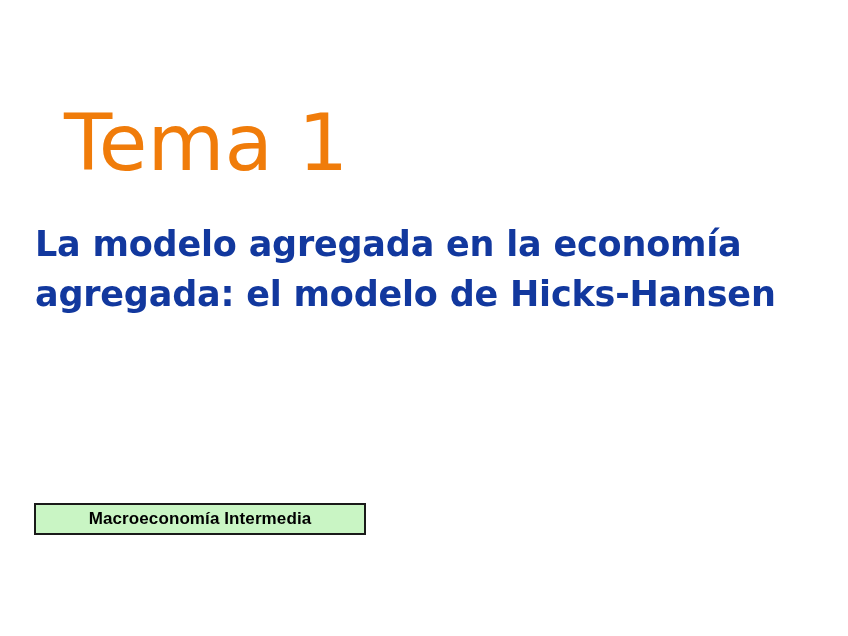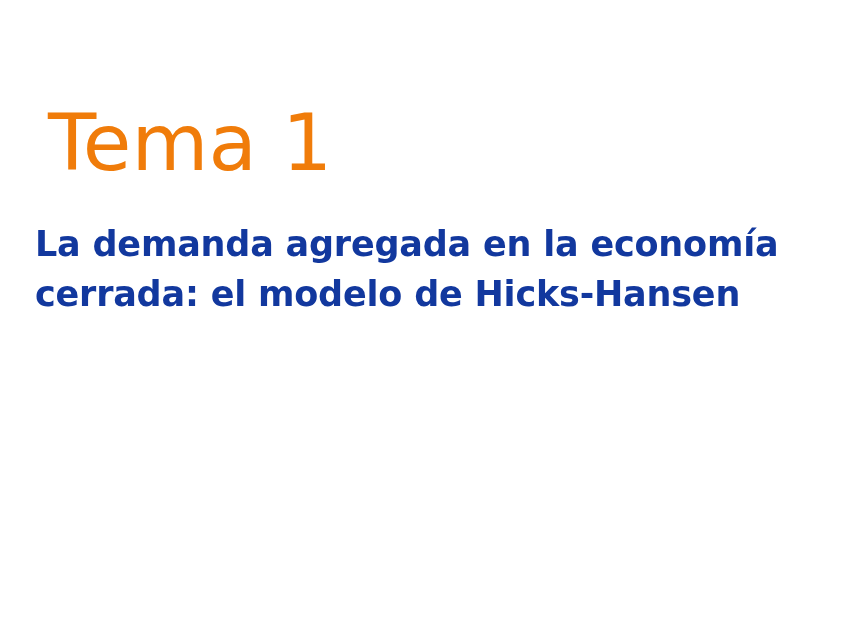--- a/index.html
+++ b/index.html
@@ -15,21 +15,21 @@
     position: relative;
     width: 848px;
     height: 636px;
     background: #ffffff;
     overflow: hidden;
   }
 
   
   .slide-title {
     position: absolute;
-    left: 48px;
+    left: 64px;
     top: 104px;
     font-family: "DejaVu Sans", sans-serif;
     font-size: 79px;
     font-weight: 400;
     line-height: 1.0;
     letter-spacing: 0px;
     color: #f07c0a;
     white-space: pre;
   }
 
@@ -75,18 +75,21 @@
   }
 </style>
 </head>
 <body>
 
 <div class="slide">
 
   <div class="slide-title">Tema 1</div>
 
   <div class="slide-subtitle">
-    <span class="subtitle-line">La demanda agregada en la economía</span>
-    <span class="subtitle-line">cerrada: el modelo de Hicks-Hansen</span>
+    <span class="subtitle-line">La modelo agregada en la economía</span>
+    <span class="subtitle-line">agregada: el modelo de Hicks-Hansen</span>
   </div>
 
+  <div class="footer-box">
+    <span class="footer-box-label">Macroeconomía Intermedia</span>
+  </div>
 
 </div>
 
 </body></html>

